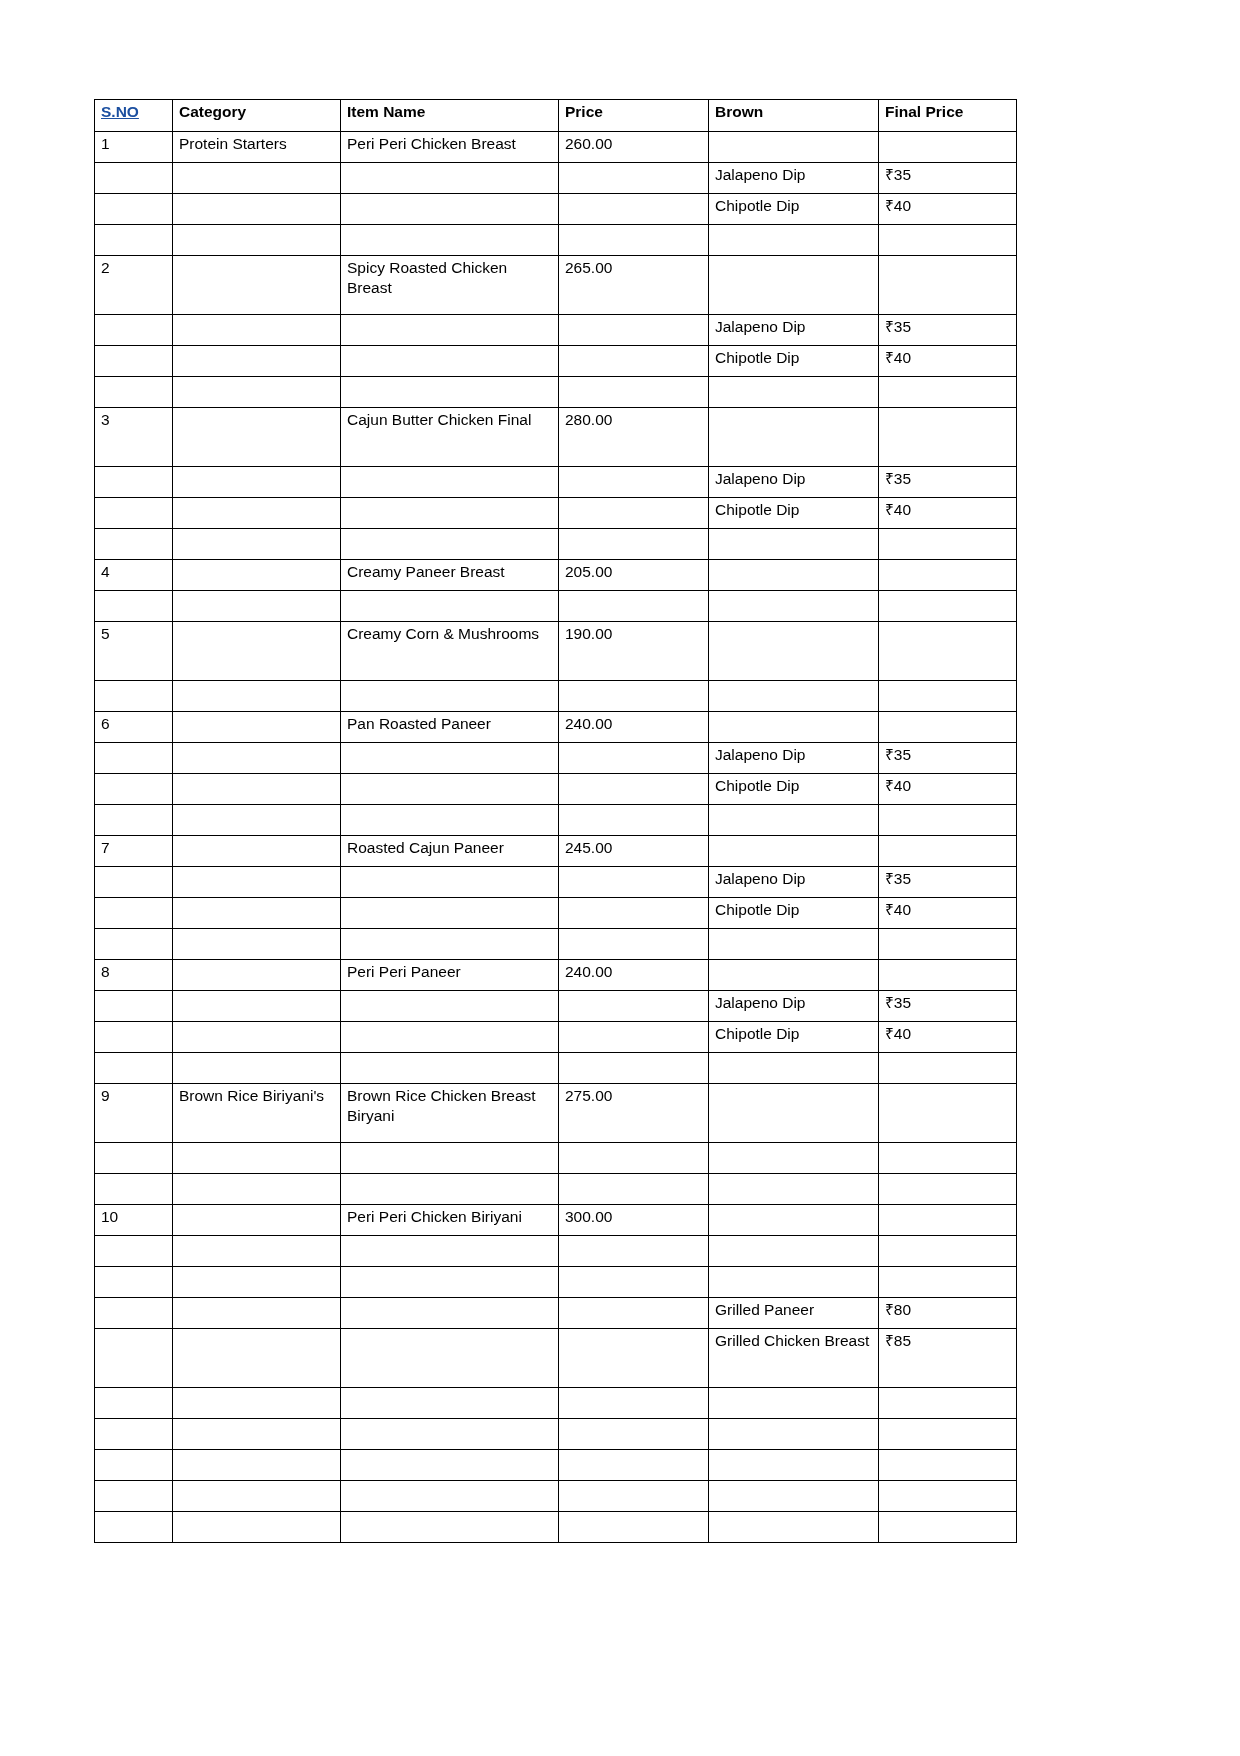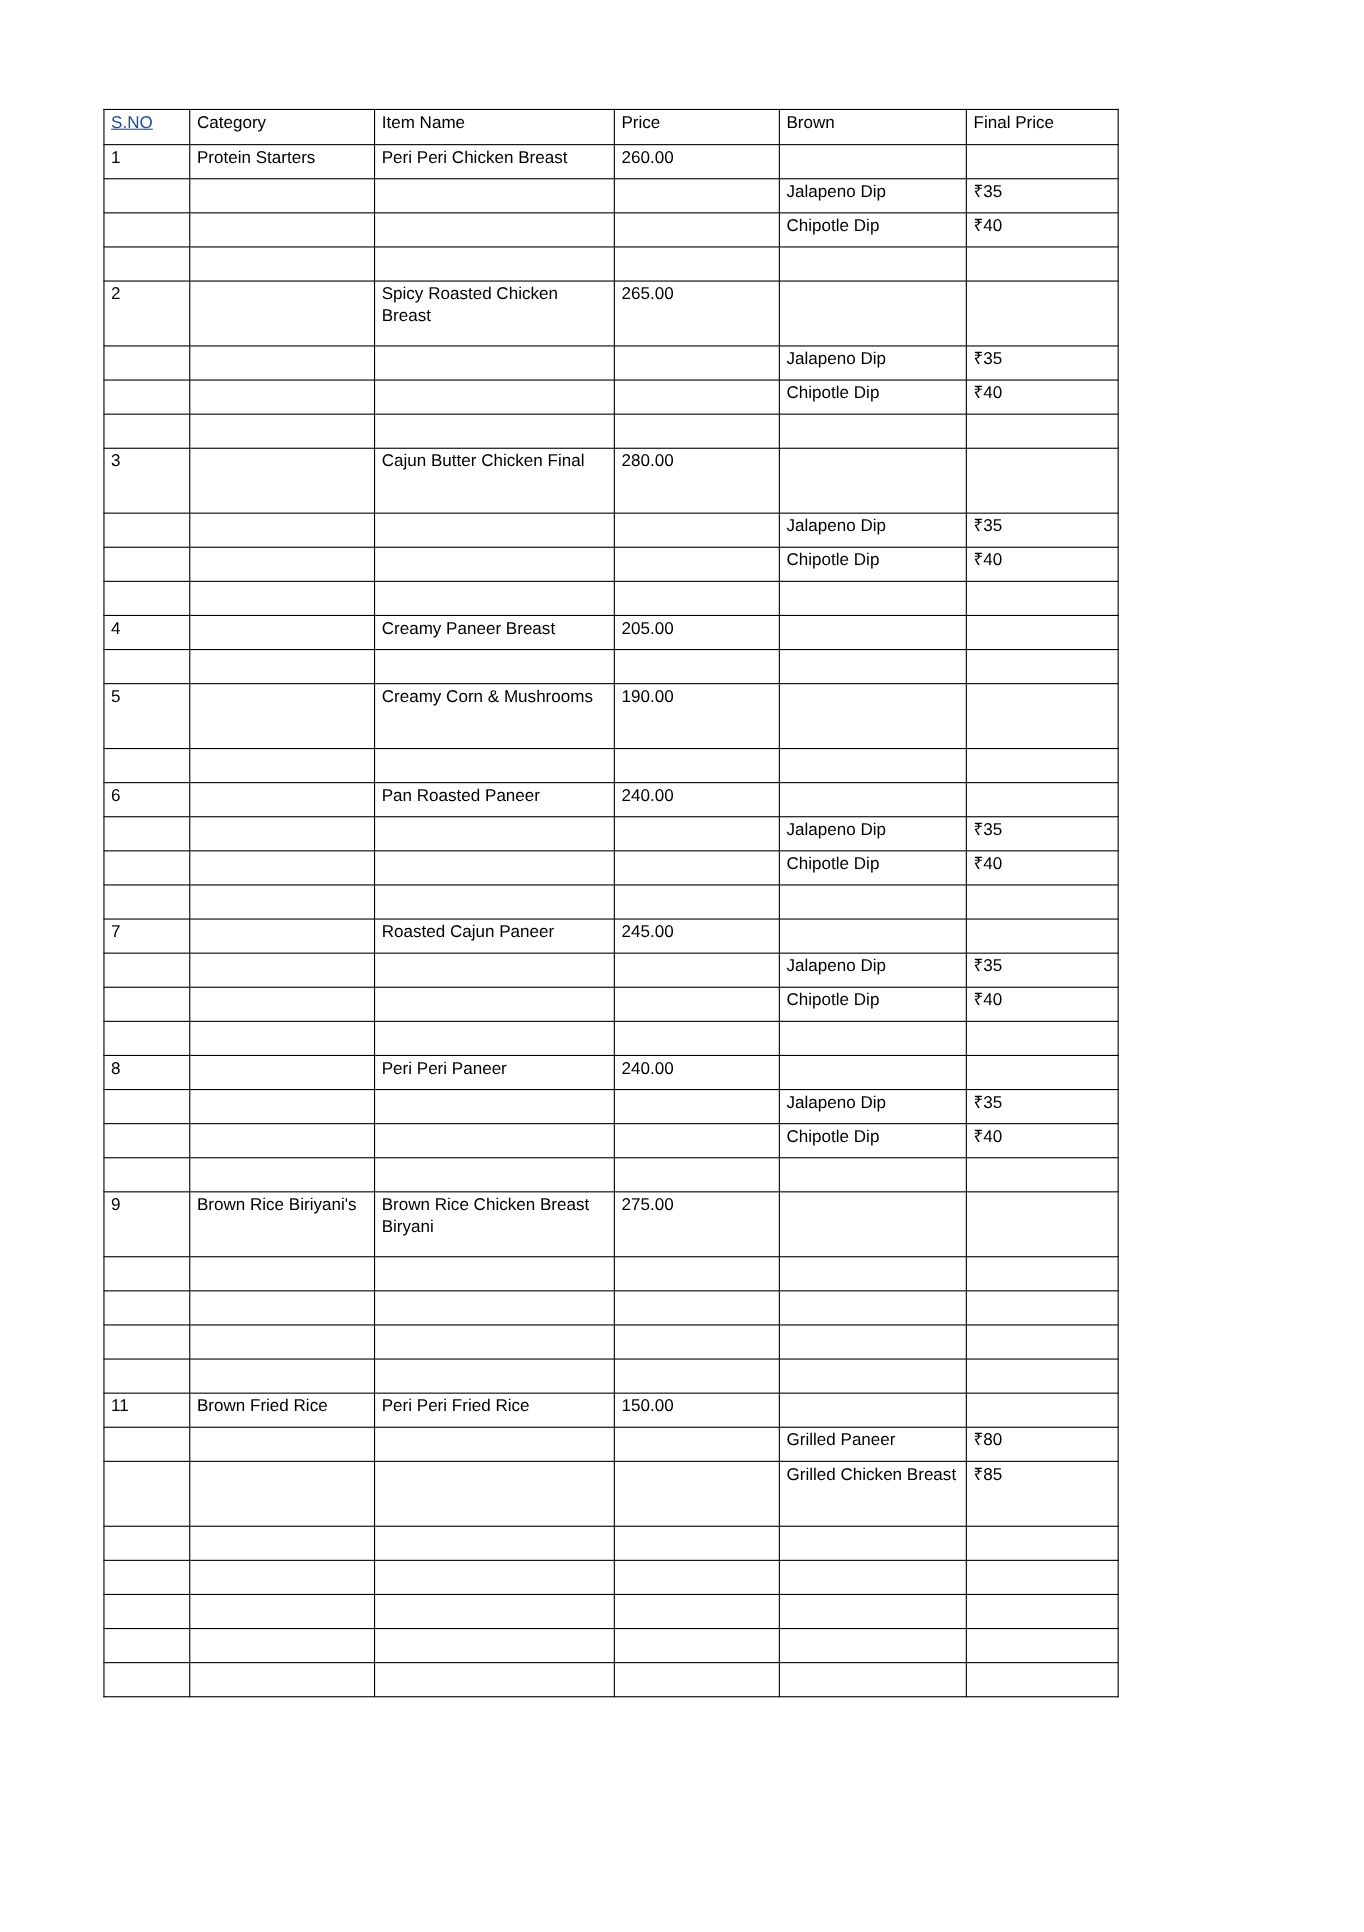--- a/index.html
+++ b/index.html
@@ -46,21 +46,21 @@
     padding: 2px 5px 3px 6px;
     font-size: 15.5px;
     line-height: 1.30;
     vertical-align: top;
     text-align: left;
     font-weight: normal;
     overflow: hidden;
     word-wrap: break-word;
   }
   table.grid thead th {
-    font-weight: normal;
+    font-weight: bold;
     font-size: 15.5px;
     vertical-align: top;
     height: 26px;
   }
   th.sno-head {
     color: #1b4fa0;
     text-decoration: underline;
   }
   
   td.vmid { vertical-align: middle; }
@@ -334,41 +334,41 @@
             <td></td>
           </tr>
           <tr class="r-blank">
             <td></td>
             <td></td>
             <td></td>
             <td></td>
             <td></td>
             <td></td>
           </tr>
-          <tr class="r-blank">
-            <td></td>
-            <td></td>
-            <td></td>
-            <td></td>
-            <td></td>
-            <td></td>
-          </tr>
-          <tr class="r-blank">
-            <td></td>
-            <td></td>
-            <td></td>
-            <td></td>
-            <td></td>
-            <td></td>
-          </tr>
-          <tr class="r-short">
-            <td>11</td>
-            <td>Brown Fried Rice</td>
-            <td>Peri Peri Fried Rice</td>
-            <td>150.00</td>
+          <tr class="r-short">
+            <td>10</td>
+            <td></td>
+            <td>Peri Peri Chicken Biriyani</td>
+            <td>300.00</td>
+            <td></td>
+            <td></td>
+          </tr>
+          <tr class="r-blank">
+            <td></td>
+            <td></td>
+            <td></td>
+            <td></td>
+            <td></td>
+            <td></td>
+          </tr>
+          <tr class="r-blank">
+            <td></td>
+            <td></td>
+            <td></td>
+            <td></td>
             <td></td>
             <td></td>
           </tr>
           <tr class="r-short">
             <td></td>
             <td></td>
             <td></td>
             <td></td>
             <td>Grilled Paneer</td>
             <td>₹80</td>

